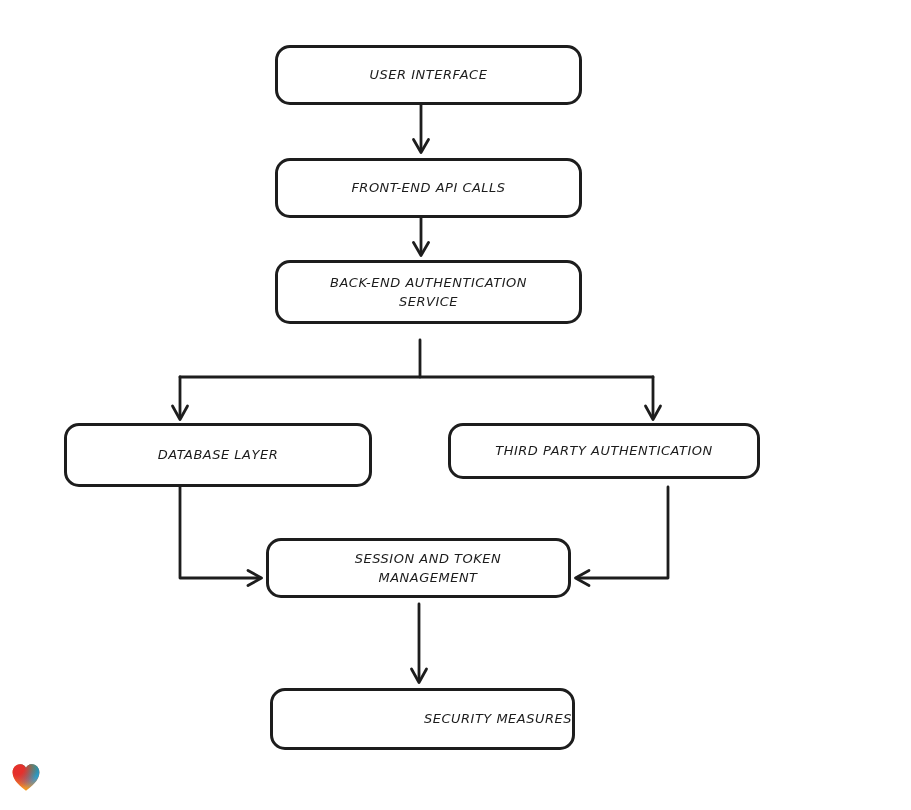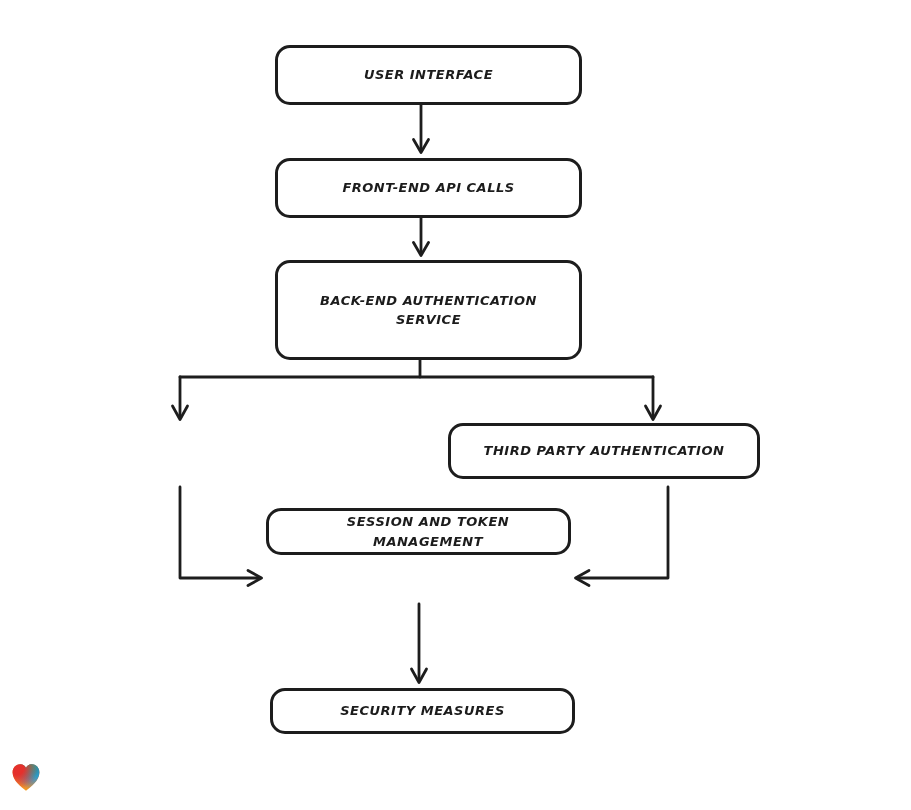--- a/index.html
+++ b/index.html
@@ -40,21 +40,20 @@
     justify-content: center;
     text-align: center;
   }
   .node .label {
     font-style: italic;
     font-size: 13px;
     letter-spacing: 0.5px;
     line-height: 1.5;
     color: #1c1c1c;
     display: inline-block;
-    font-weight: bold;
   }
   .node .label.wrap-narrow  { max-width: 205px; }
   .node .label.wrap-medium  { max-width: 235px; }
   .logo-heart {
     position: absolute;
     left: 10px;
     top: 762px;
     width: 32px;
     height: 32px;
     cursor: pointer;
@@ -110,32 +109,35 @@
   </svg>
 
   <div class="node" style="left:275px; top:45px; width:307px; height:60px;">
     <span class="label">USER INTERFACE</span>
   </div>
 
   <div class="node" style="left:275px; top:158px; width:307px; height:60px;text-align:right;">
     <span class="label">FRONT-END API CALLS</span>
   </div>
 
-  <div class="node" style="left:275px; top:260px; width:307px; height:100px;">
+  <div class="node" style="left:275px; top:260px; width:307px; height:64px;">
     <span class="label wrap-medium">BACK-END AUTHENTICATION SERVICE</span>
   </div>
 
+  <div class="node" style="left:64px; top:423px; width:308px; height:64px;">
+    <span class="label">DATABASE LAYER</span>
+  </div>
 
   <div class="node" style="left:448px; top:423px; width:312px; height:56px;">
     <span class="label">THIRD PARTY AUTHENTICATION</span>
   </div>
 
-  <div class="node" style="left:266px; top:508px; width:305px; height:47px;padding-left:19px;">
+  <div class="node" style="left:266px; top:538px; width:305px; height:60px;padding-left:19px;">
     <span class="label wrap-narrow">SESSION AND TOKEN MANAGEMENT</span>
   </div>
 
-  <div class="node" style="left:270px; top:688px; width:305px; height:46px;">
+  <div class="node" style="left:270px; top:688px; width:305px; height:62px;justify-content:flex-end;">
     <span class="label">SECURITY MEASURES</span>
   </div>
 
   <div class="logo-heart"></div>
 
 </div>
 
 </body></html>

